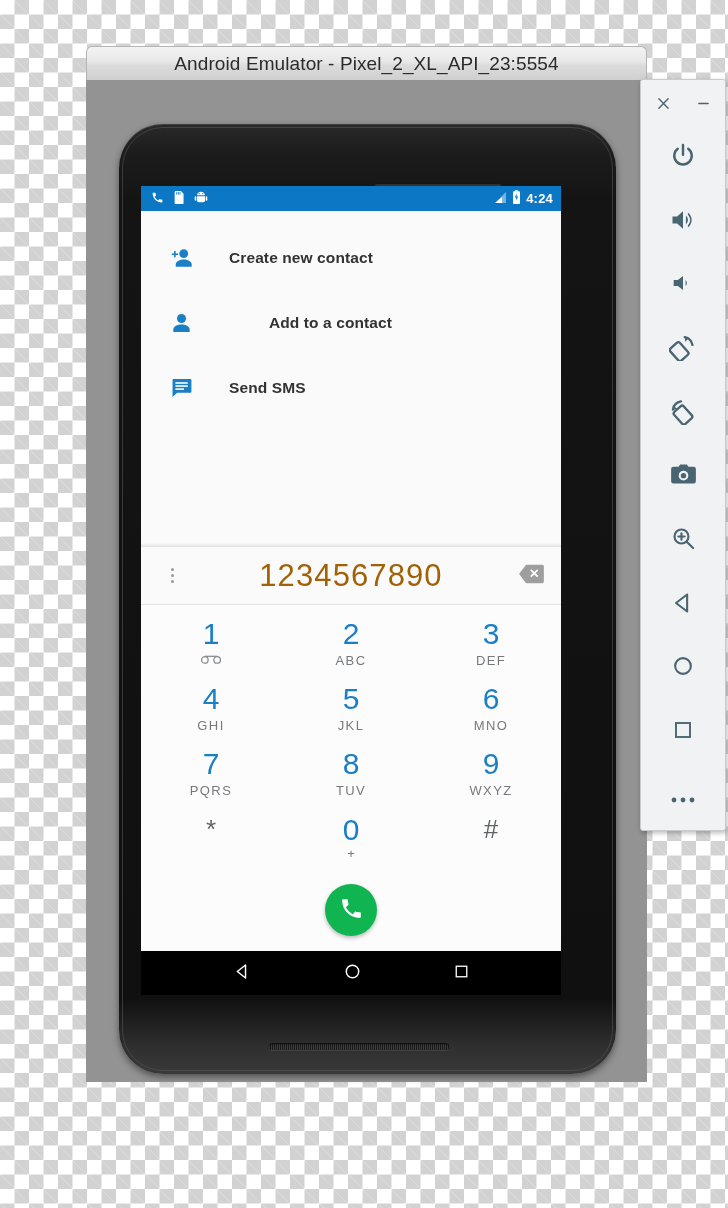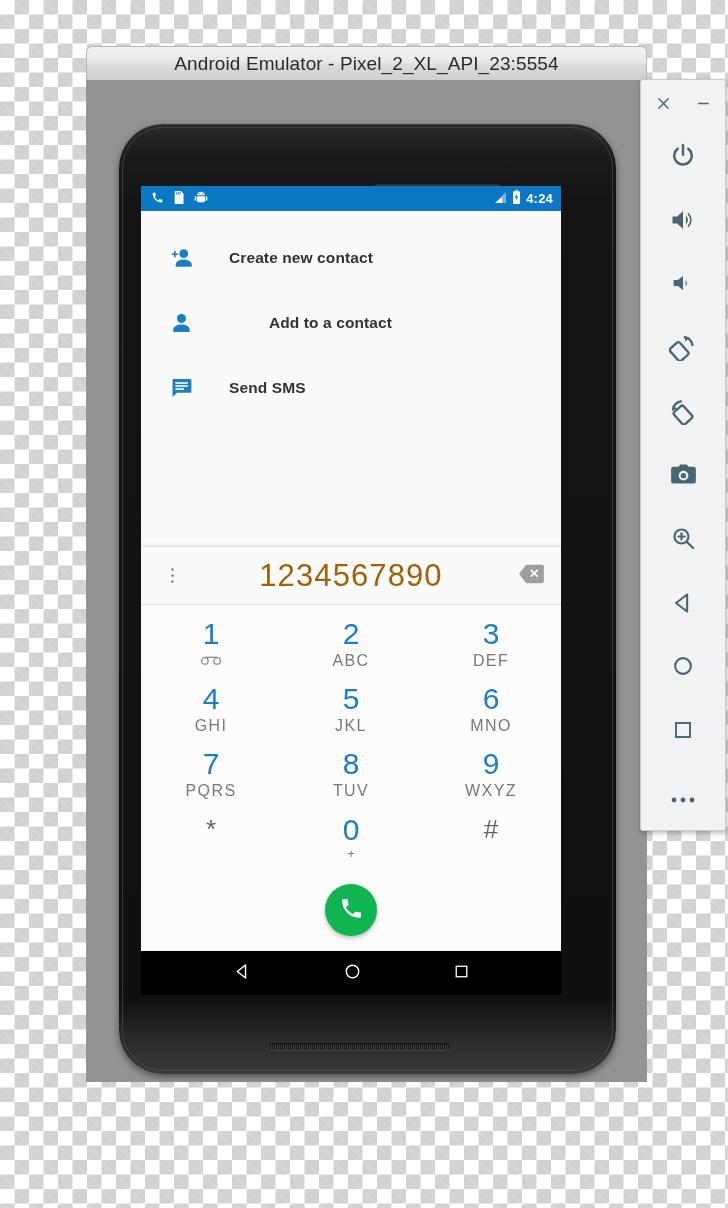--- a/index.html
+++ b/index.html
@@ -179,21 +179,21 @@
     display: flex; flex-direction: column;
     align-items: center; justify-content: center;
     cursor: default;
   }
   .key-digit {
     font-size: 30px; color: #1a7fc4; line-height: 1;
     font-weight: 300;
   }
   .key-digit.gray { color: #5f6368; font-size: 26px; }
   .key-sub {
-    font-size: 16px; color: #77797c; letter-spacing: 1.4px;
+    font-size: 13px; color: #77797c; letter-spacing: 1.4px;
     margin-top: 6px; height: 12px; line-height: 12px;
   }
   .key-sub.plus { font-size: 13px; letter-spacing: 0; margin-top: 3px; }
   .key-sub.vm { margin-top: 5px; }
 
   
   #call-row {
     background: #fcfcfc;
     height: 80px;
     display: flex; align-items: center; justify-content: center;

